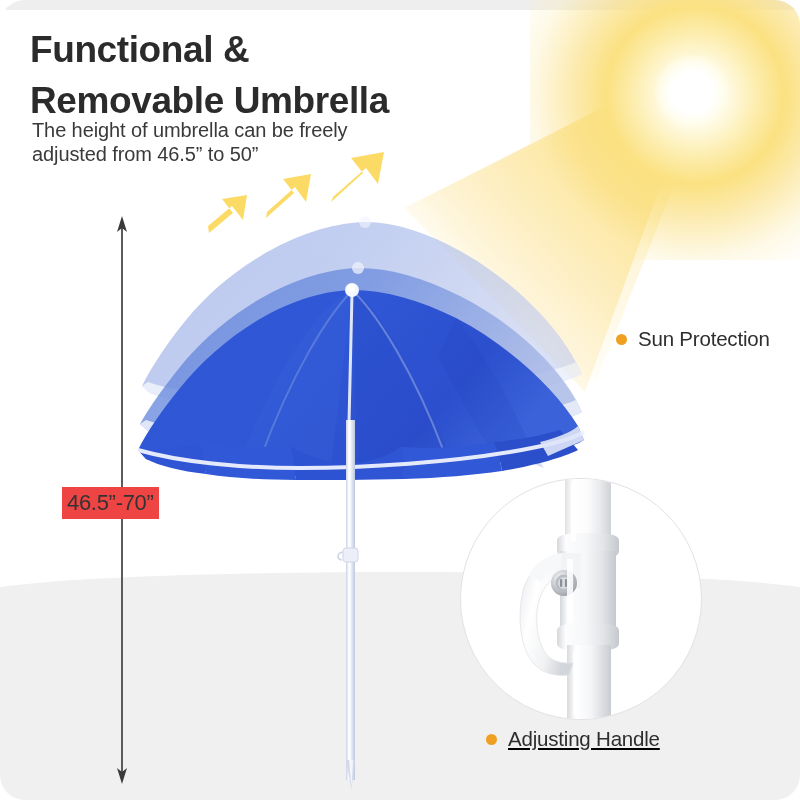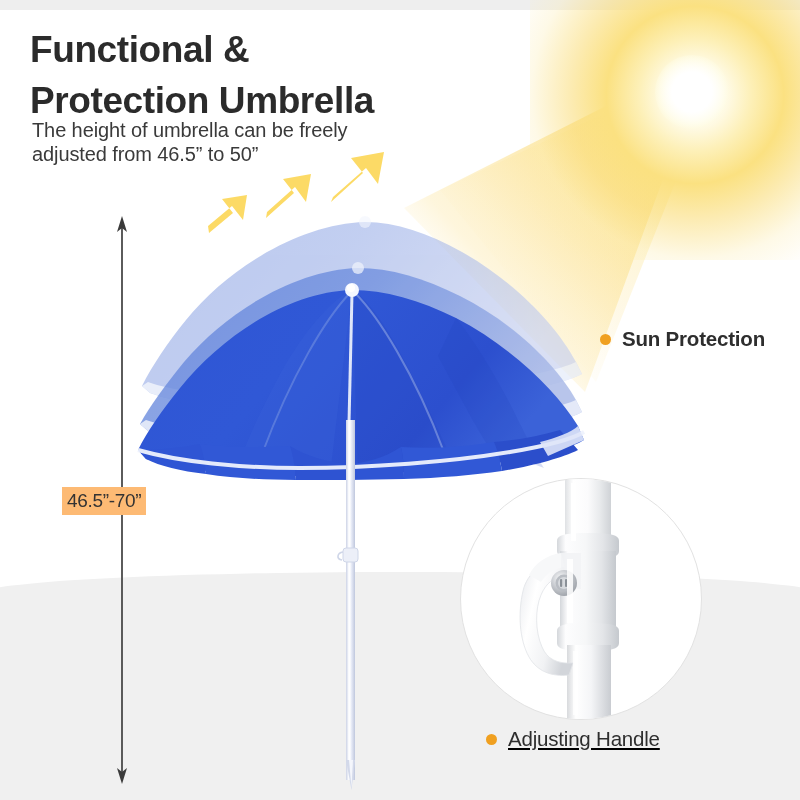--- a/index.html
+++ b/index.html
@@ -9,20 +9,21 @@
   }
   body {
     font-family: "Liberation Sans", sans-serif;
   }
   #stage {
     position: relative;
     width: 800px;
     height: 800px;
     overflow: hidden;
     background: #ffffff;
+    border-radius: 25px;
   }
 
   
   .top-strip {
     position: absolute;
     left: 0; top: 0;
     width: 800px; height: 10px;
     background: #eeeeee;
   }
   .ground {
@@ -96,23 +97,23 @@
     color: #3a3a3a;
     line-height: 24px;
     letter-spacing: -0.1px;
   }
 
   
   .dim-wrap { position: absolute; left: 0; top: 0; width: 800px; height: 800px; pointer-events: none; }
   .dim-label {
     position: absolute;
     left: 62px; top: 487px;
-    font-size: 19px;
+    font-size: 22px;
     color: #333333;
-    background: #fdba74;
+    background: #ef4444;
     padding: 3px 5px;
     letter-spacing: -0.3px;
   }
 
   
   .umbrella-svg {
     position: absolute;
     left: 0; top: 0;
     width: 800px; height: 800px;
   }
@@ -129,21 +130,21 @@
     width: 11px; height: 11px;
     border-radius: 50%;
     background: #f0a020;
     flex: 0 0 auto;
   }
   .callout .txt {
     font-size: 20.5px;
     color: #2e2e2e;
     letter-spacing: -0.2px;
   }
-  #callout-sun { left: 600px; top: 327px; font-weight: bold; }
+  #callout-sun { left: 616px; top: 327px; }
   #callout-handle { left: 486px; top: 727px; text-decoration: underline; }
 
   
   .inset {
     position: absolute;
     left: 460px; top: 478px;
     width: 240px; height: 240px;
     border-radius: 50%;
     background: #ffffff;
     border: 1px solid #e2e2e2;
@@ -175,21 +176,21 @@
     </defs>
     <path d="M 700 78 L 693 62 L 404 208 L 585 392 Z" fill="url(#beamGrad)"></path>
     <path d="M 697 70 L 440 190 L 596 382 L 700 120 Z" fill="url(#beamGrad2)" opacity="0.75"></path>
   </svg>
 
   <div class="sun-glow"></div>
   <div class="sun-core"></div>
 
   <div class="headline">
     <div class="hl-row"><span class="hl-line">Functional &amp;</span></div>
-    <div class="hl-row"><span class="hl-line">Protection Umbrella</span></div>
+    <div class="hl-row"><span class="hl-line">Removable Umbrella</span></div>
   </div>
   <div class="subtitle">
     <div>The height of umbrella can be freely</div>
     <div>adjusted from 46.5” to 50”</div>
   </div>
 
   <svg class="umbrella-svg" viewBox="0 0 800 800" style="z-index:3;">
     <g fill="#fcd95e" opacity="0.95">
       <path d="M 208 226 L 232 206 L 243 220 L 247 195 L 222 199 L 233 213 L 209 233 Z"></path>
       <path d="M 213 229 L 239 207 L 249 221 L 253 194 L 226 198 L 236 212 L 212 232 Z" opacity="0"></path>

